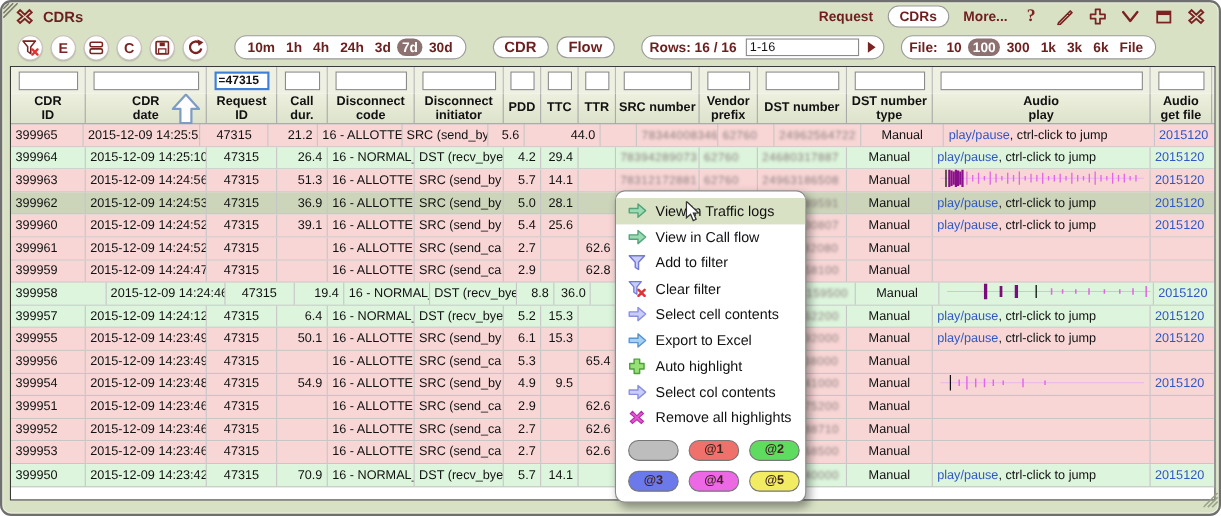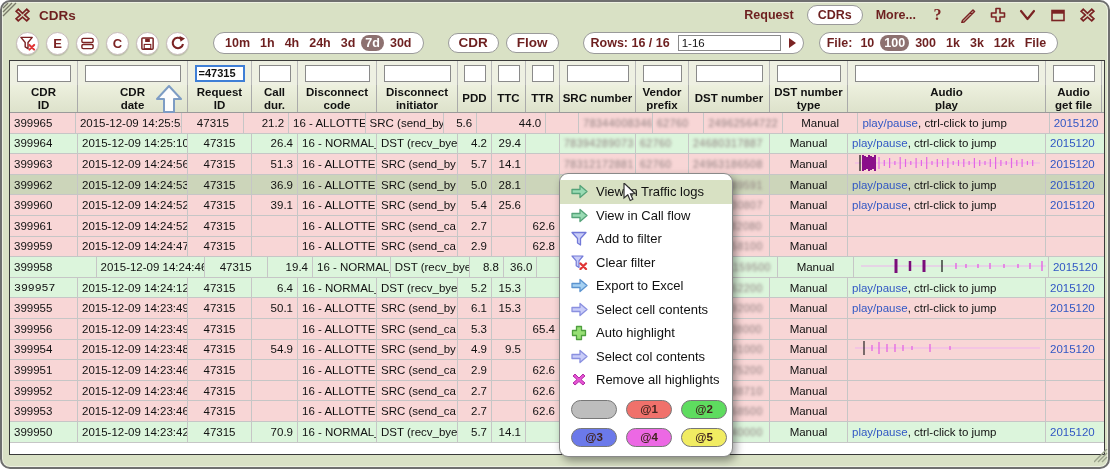--- a/index.html
+++ b/index.html
@@ -173,21 +173,21 @@
       <span class="tri"></span>
     </span>
     <span class="gap2"></span>
     <span class="seg" id="fetch-seg">
         <span class="lab">File:</span>
         <span class="opt">10</span>
         <span class="opt sel">100</span>
         <span class="opt">300</span>
         <span class="opt">1k</span>
         <span class="opt">3k</span>
-        <span class="opt">12k</span>
+        <span class="opt">6k</span>
         <span class="opt">File</span>
       </span>
   </div>
 
   <div class="table">
     <div class="frow" id="filter-row">
         <div class="fcell" style="width: 68px;">
           <input class="fin" style="width: 54px;">
         </div>
         <div class="fcell" style="width: 110px;">
@@ -554,21 +554,21 @@
                 <line x1="160" y1="7" x2="160" y2="11" stroke="#e466e4" stroke-width="1.4"></line>
                 <line x1="172" y1="6" x2="172" y2="12" stroke="#e466e4" stroke-width="1.4"></line>
                 <line x1="184" y1="4" x2="184" y2="14" stroke="#e466e4" stroke-width="1.4"></line>
               </svg></span>
           </div>
           <div class="tcell" style="width: 56px; border-right: none;">
             <span class="link">2015120</span>
           </div>
         </div>
         <div class="trow green">
-          <div class="tcell " style="width: 68px; font-family: Liberation Mono, monospace;">399957</div>
+          <div class="tcell " style="width: 68px;">399957</div>
           <div class="tcell " style="width: 110px;">2015-12-09 14:24:12</div>
           <div class="tcell c" style="width: 64px;">47315</div>
           <div class="tcell r" style="width: 46px;">6.4</div>
           <div class="tcell " style="width: 79px;">16 - NORMAL_</div>
           <div class="tcell " style="width: 81px;">DST (recv_bye</div>
           <div class="tcell r" style="width: 34px;">5.2</div>
           <div class="tcell r" style="width: 34px;">15.3</div>
           <div class="tcell r" style="width: 34px;"></div>
           <div class="tcell " style="width: 76px;">
             <span class="blur">78364402132</span>
@@ -807,32 +807,32 @@
           <svg width="17" height="15" viewBox="0 0 17 15">
             <polygon points="1,1 12,1 8,5.8 8,12.5 5.2,10.7 5.2,5.8" fill="#c9cdf7" stroke="#7279d8" stroke-width="1.2" stroke-linejoin="round"></polygon>
             <path d="M9.5 8.5 L15 14 M15 8.5 L9.5 14" stroke="#e03535" stroke-width="2.3" stroke-linecap="round"></path>
           </svg>
         </span>
         <span>Clear filter</span>
       </div>
       <div class="mi">
         <span class="mic">
           <svg width="17" height="15" viewBox="0 0 17 15">
-            <polygon points="1,5.5 9,5.5 9,1.5 16,7.5 9,13.5 9,9.5 1,9.5" fill="#a6d1f2" stroke="#5b93cf" stroke-width="1.3" stroke-linejoin="round"></polygon>
+            <polygon points="1,5.5 9,5.5 9,1.5 16,7.5 9,13.5 9,9.5 1,9.5" fill="#c9cdf8" stroke="#8a90e0" stroke-width="1.3" stroke-linejoin="round"></polygon>
           </svg>
         </span>
-        <span>Export to Excel</span>
+        <span>Select cell contents</span>
       </div>
       <div class="mi">
         <span class="mic">
           <svg width="17" height="15" viewBox="0 0 17 15">
-            <polygon points="1,5.5 9,5.5 9,1.5 16,7.5 9,13.5 9,9.5 1,9.5" fill="#c9cdf8" stroke="#8a90e0" stroke-width="1.3" stroke-linejoin="round"></polygon>
+            <polygon points="1,5.5 9,5.5 9,1.5 16,7.5 9,13.5 9,9.5 1,9.5" fill="#a6d1f2" stroke="#5b93cf" stroke-width="1.3" stroke-linejoin="round"></polygon>
           </svg>
         </span>
-        <span>Select cell contents</span>
+        <span>Export to Excel</span>
       </div>
       <div class="mi">
         <span class="mic">
           <svg width="16" height="16" viewBox="0 0 16 16">
             <path d="M5.5 1.5 h5 v4 h4 v5 h-4 v4 h-5 v-4 h-4 v-5 h4 z" fill="#97e075" stroke="#4f9f3f" stroke-width="1.3" stroke-linejoin="round"></path>
           </svg>
         </span>
         <span>Auto highlight</span>
       </div>
       <div class="mi">

